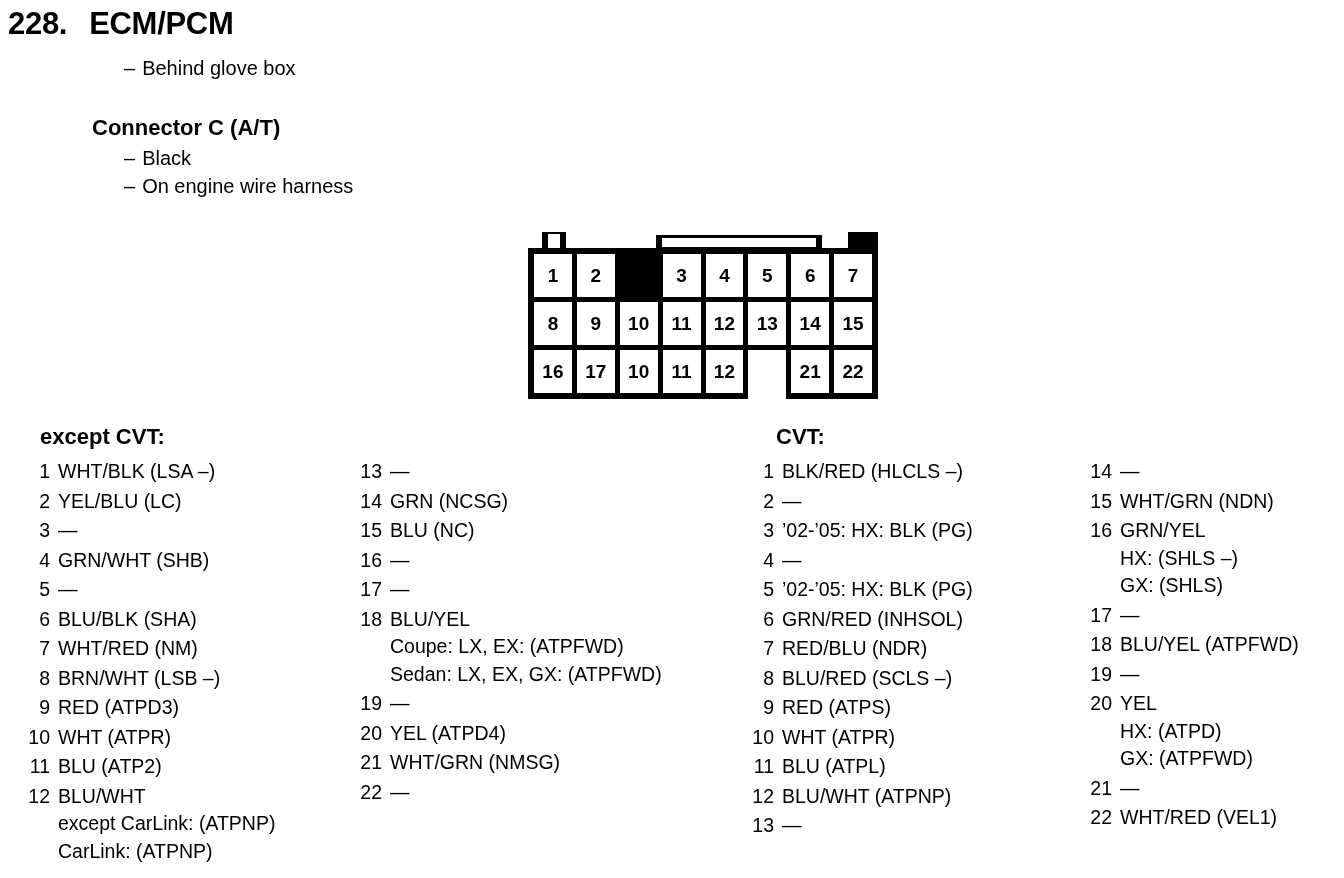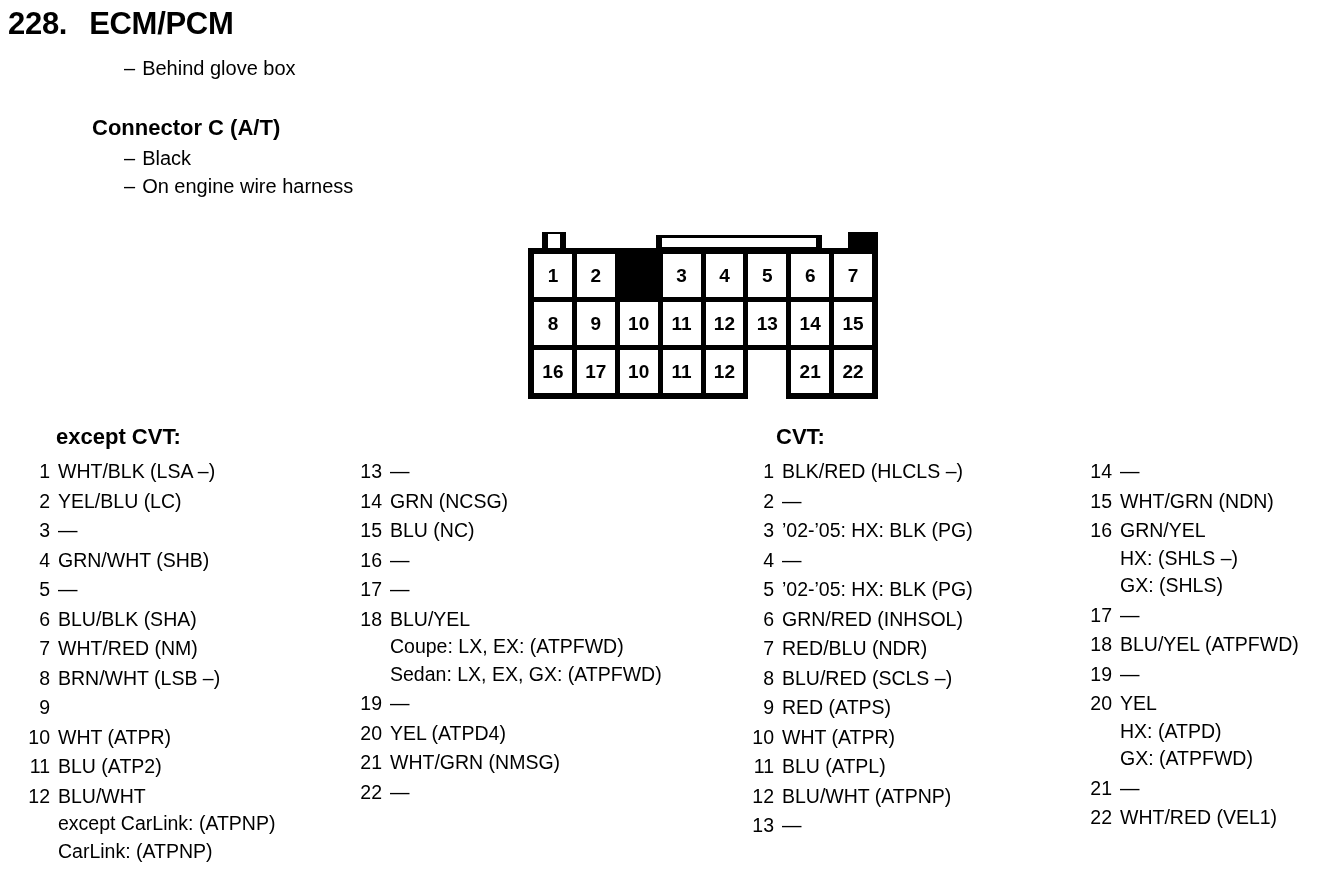--- a/index.html
+++ b/index.html
@@ -124,21 +124,21 @@
     height: calc(100% + 6px);
   }
 
   
   .col-head {
     position: absolute;
     font-size: 22px;
     font-weight: bold;
     white-space: nowrap;
   }
-  #head-except { left: 56px;  top: 424px; }
+  #head-except { left: 40px;  top: 424px; }
   #head-cvt    { left: 776px; top: 424px; }
 
   .pin-col {
     position: absolute;
     font-size: 19.5px;
     line-height: 1.0;
   }
   #col-1 { left: 24px;   top: 462px; width: 330px; }
   #col-2 { left: 356px;  top: 462px; width: 400px; }
   #col-3 { left: 748px;  top: 462px; width: 340px; }
@@ -274,20 +274,23 @@
       </div>
     </div>
     <div class="pin-row">
       <div class="pin-num">8</div>
       <div class="pin-body">
         <div class="pin-main">BRN/WHT (LSB –)</div>
       </div>
     </div>
     <div class="pin-row">
       <div class="pin-num">9</div>
+      <div class="pin-body">
+        <div class="pin-main">RED (ATPD3)</div>
+      </div>
     </div>
     <div class="pin-row">
       <div class="pin-num">10</div>
       <div class="pin-body">
         <div class="pin-main">WHT (ATPR)</div>
       </div>
     </div>
     <div class="pin-row">
       <div class="pin-num">11</div>
       <div class="pin-body">

